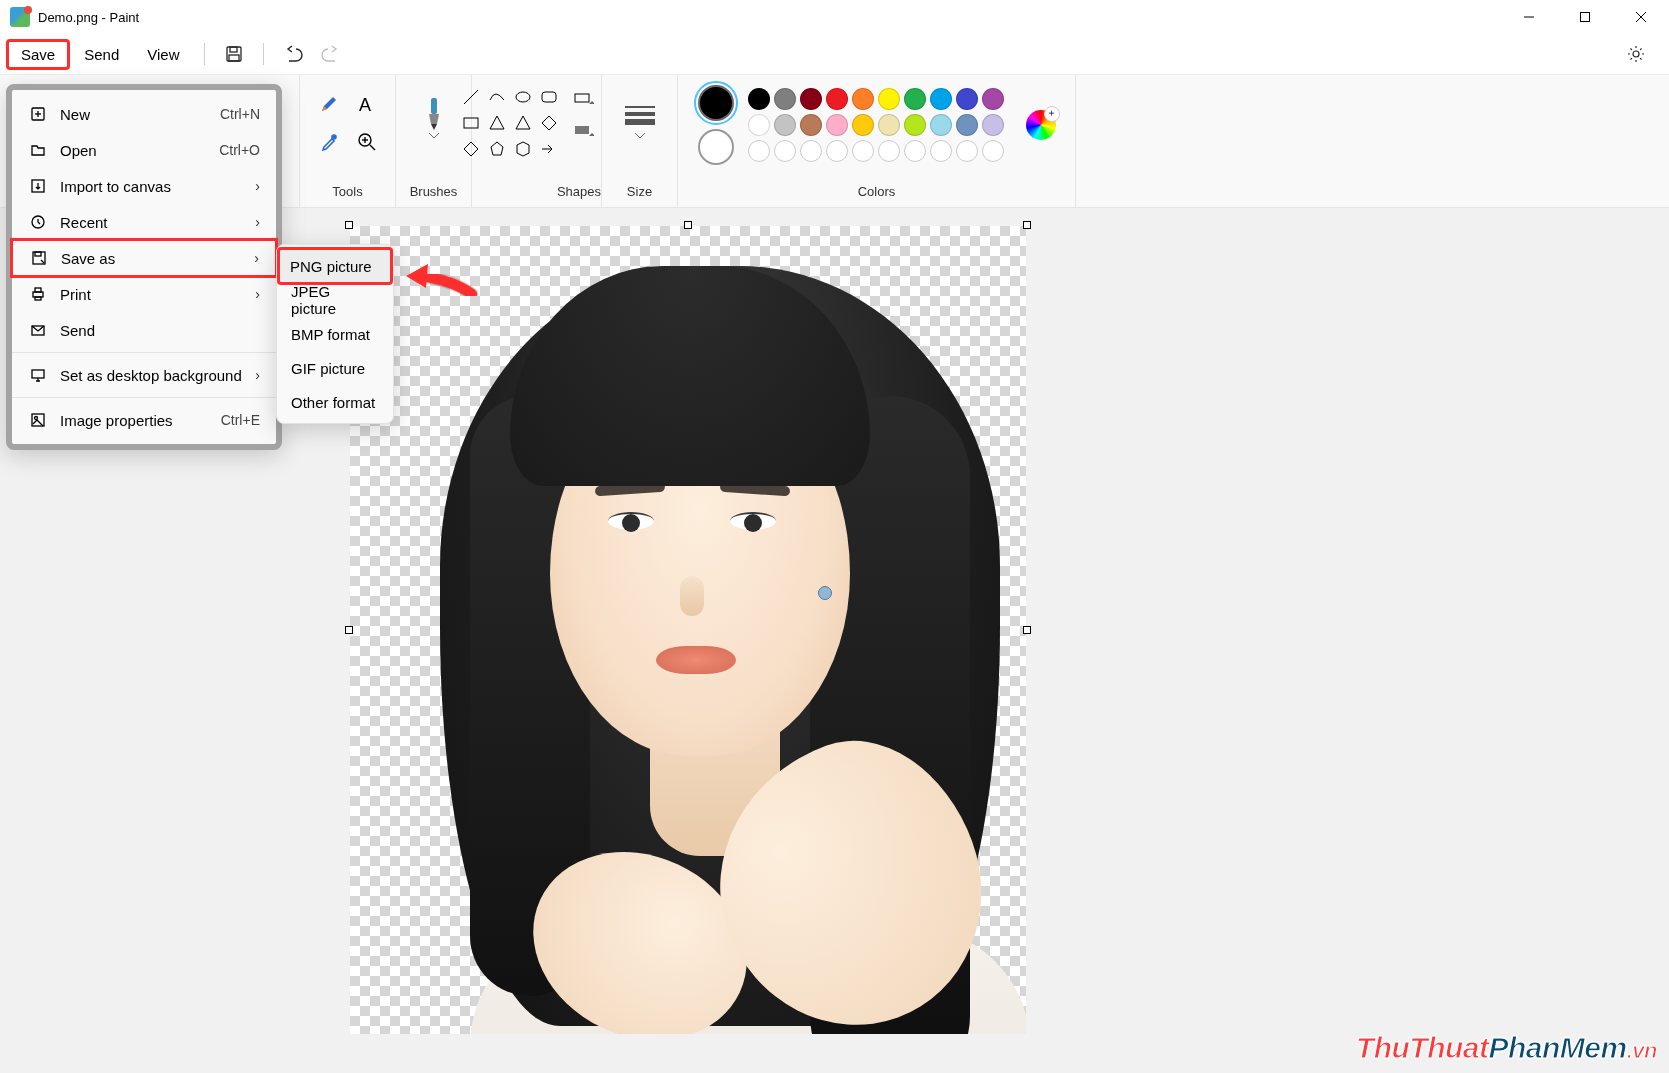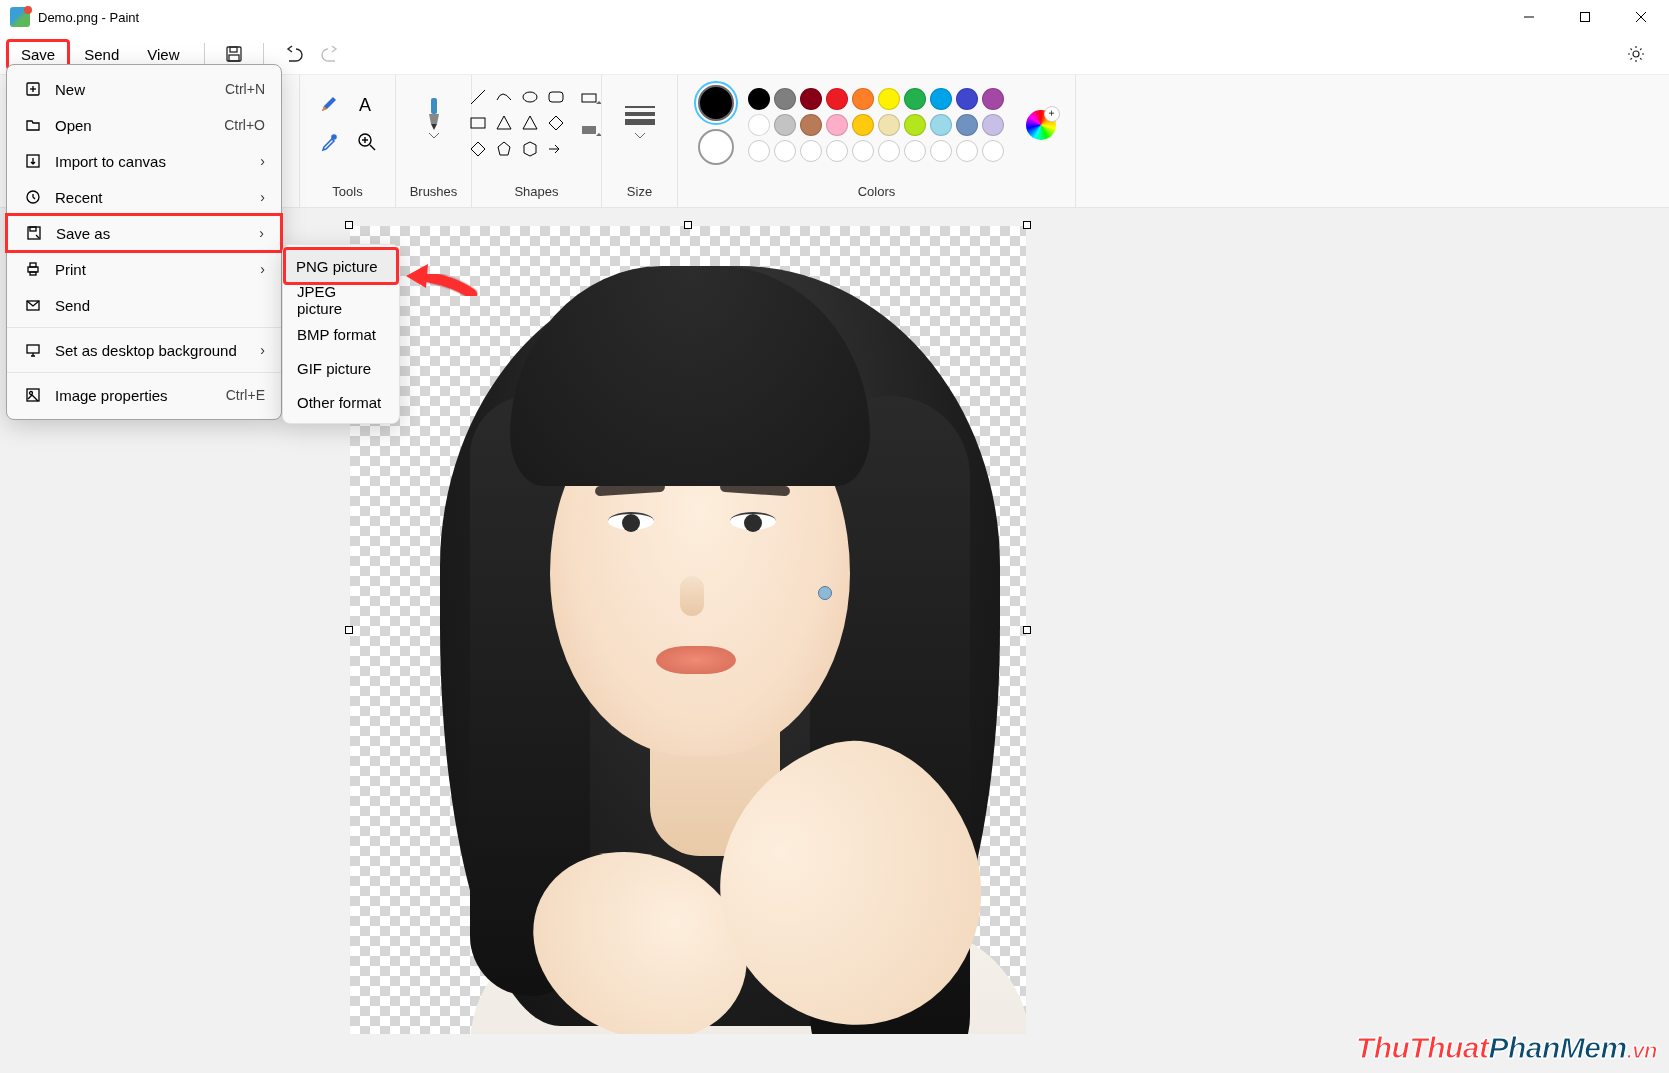--- a/index.html
+++ b/index.html
@@ -22,21 +22,21 @@
   .menubar .qbtn.disabled{opacity:.25;}
   .menubar .settings { margin-left:auto; margin-right:14px; }
 
   
   .ribbon { height: 134px; background: #f9f9f9; border-top: 1px solid #eee; border-bottom: 1px solid #e5e5e5; display: flex; position: relative; }
   .rgroup { border-right: 1px solid #e5e5e5; display:flex; flex-direction:column; align-items:center; justify-content:space-between; padding: 10px 0 4px; }
   .rgroup .label { font-size: 13px; color: #333; padding-bottom: 4px; }
   .rstub { width: 300px; } 
   .rtools { width: 96px; } 
   .rbrush { width: 76px; }
-  .rshapes { width: 130px; }
+  .rshapes { width: 130px; align-items: flex-end; }
   .rsize { width: 76px; }
   .rcolors { width: 398px; }
   .rlayers { width: 106px; }
 
   .toolbtn { width: 38px; height: 38px; display:flex; align-items:center; justify-content:center; border-radius:6px;}
   .toolgrid { display:grid; grid-template-columns: repeat(2,38px); gap:0;}
   .shapesgrid{display:grid;grid-template-columns:repeat(4,24px);gap:2px 2px;}
   .shape-cell{width:24px;height:24px;display:flex;align-items:center;justify-content:center;}
   .sidecol{width:34px;display:flex;flex-direction:column;gap:6px;align-items:center;}
   .shapes-row{display:flex;gap:6px;}
@@ -88,30 +88,30 @@
   .lips{position:absolute;top:420px;left:306px;width:80px;height:28px;background:radial-gradient(ellipse,#f08b74,#d46a55);border-radius:40px/18px;}
   .hand{position:absolute;top:520px;left:370px;width:260px;height:280px;background:radial-gradient(ellipse at 30% 30%,#fdeedd,#f1d6ba);border-radius:60% 40% 50% 50%/50% 50% 50% 50%;transform:rotate(-20deg);}
   .hand2{position:absolute;top:630px;left:180px;width:220px;height:180px;background:radial-gradient(ellipse at 60% 30%,#fdeedd,#f1d6ba);border-radius:50%;transform:rotate(25deg);}
   .hair-front{position:absolute;top:40px;left:160px;width:360px;height:220px;background:radial-gradient(ellipse at 50% 0%,#2c2c2c,#1a1a1a);border-radius:180px 180px 40px 40px/200px 200px 60px 60px;}
   .hair-side-l{position:absolute;top:170px;left:120px;width:120px;height:600px;background:linear-gradient(#2a2a2a,#111);border-radius:60px;}
   .hair-side-r{position:absolute;top:170px;left:460px;width:160px;height:700px;background:linear-gradient(#2a2a2a,#0d0d0d);border-radius:80px;}
   .earring{position:absolute;top:360px;left:468px;width:14px;height:14px;background:#8fb7d6;border-radius:50%;border:1px solid #527a9b;}
   .shirt{position:absolute;top:700px;left:120px;width:560px;height:300px;background:linear-gradient(#f5f1eb,#e8e3da);border-radius:120px 120px 0 0;}
 
   
-  .dropdown { position: absolute; top: 64px; left: 6px; width: 276px; background: #f9f9f9; border: 1px solid #a3a3a3; border-radius: 8px; box-shadow: 0 6px 24px rgba(0,0,0,.18); padding: 6px 0; z-index: 50; }
+  .dropdown { position: absolute; top: 84px; left: 6px; width: 276px; background: #f9f9f9; border: 6px solid #a3a3a3; border-radius: 8px; box-shadow: 0 6px 24px rgba(0,0,0,.18); padding: 6px 0; z-index: 50; }
   .dd-item { height: 36px; display:flex; align-items:center; padding: 0 16px; font-size: 15px; color:#000; position:relative;}
   .dd-item .icon { width: 20px; margin-right: 12px; color:#333; display:flex;align-items:center;justify-content:center;}
   .dd-item .shortcut { margin-left:auto; color:#444; font-size:14px;}
   .dd-item .chevron { margin-left:auto; color:#333; font-size:14px;}
   .dd-div { height:1px; background:#e4e4e4; margin: 4px 0;}
   .dd-item.saveas{ border:3px solid #ff2d2d; height:40px; margin:-2px -2px; }
 
   
-  .submenu{ position:absolute; top:244px; left:282px; width:118px; background:#f9f9f9; border:1px solid #e2e2e2; border-radius:8px; box-shadow:0 6px 24px rgba(0,0,0,.18); padding:4px 0; z-index:50;}
+  .submenu{ position:absolute; top:244px; left:276px; width:118px; background:#f9f9f9; border:1px solid #e2e2e2; border-radius:8px; box-shadow:0 6px 24px rgba(0,0,0,.18); padding:4px 0; z-index:50;}
   .sm-item{height:34px;display:flex;align-items:center;padding:0 14px;font-size:15px;}
   .sm-item.hover{background:#ededed;border-radius:4px;margin:0 4px;padding:0 10px;}
   .sm-item.png-hl{border:3px solid #ff2d2d;margin:-2px 0;height:38px;}
 
   
   .arrow{position:absolute;top:260px;left:402px;z-index:60;}
 
   
   .watermark{position:absolute;right:12px;bottom:8px;font-size:30px;font-weight:800;font-style:italic;letter-spacing:-.5px;z-index:70;}
   .watermark span.tt{color:#ff3a3a;}

